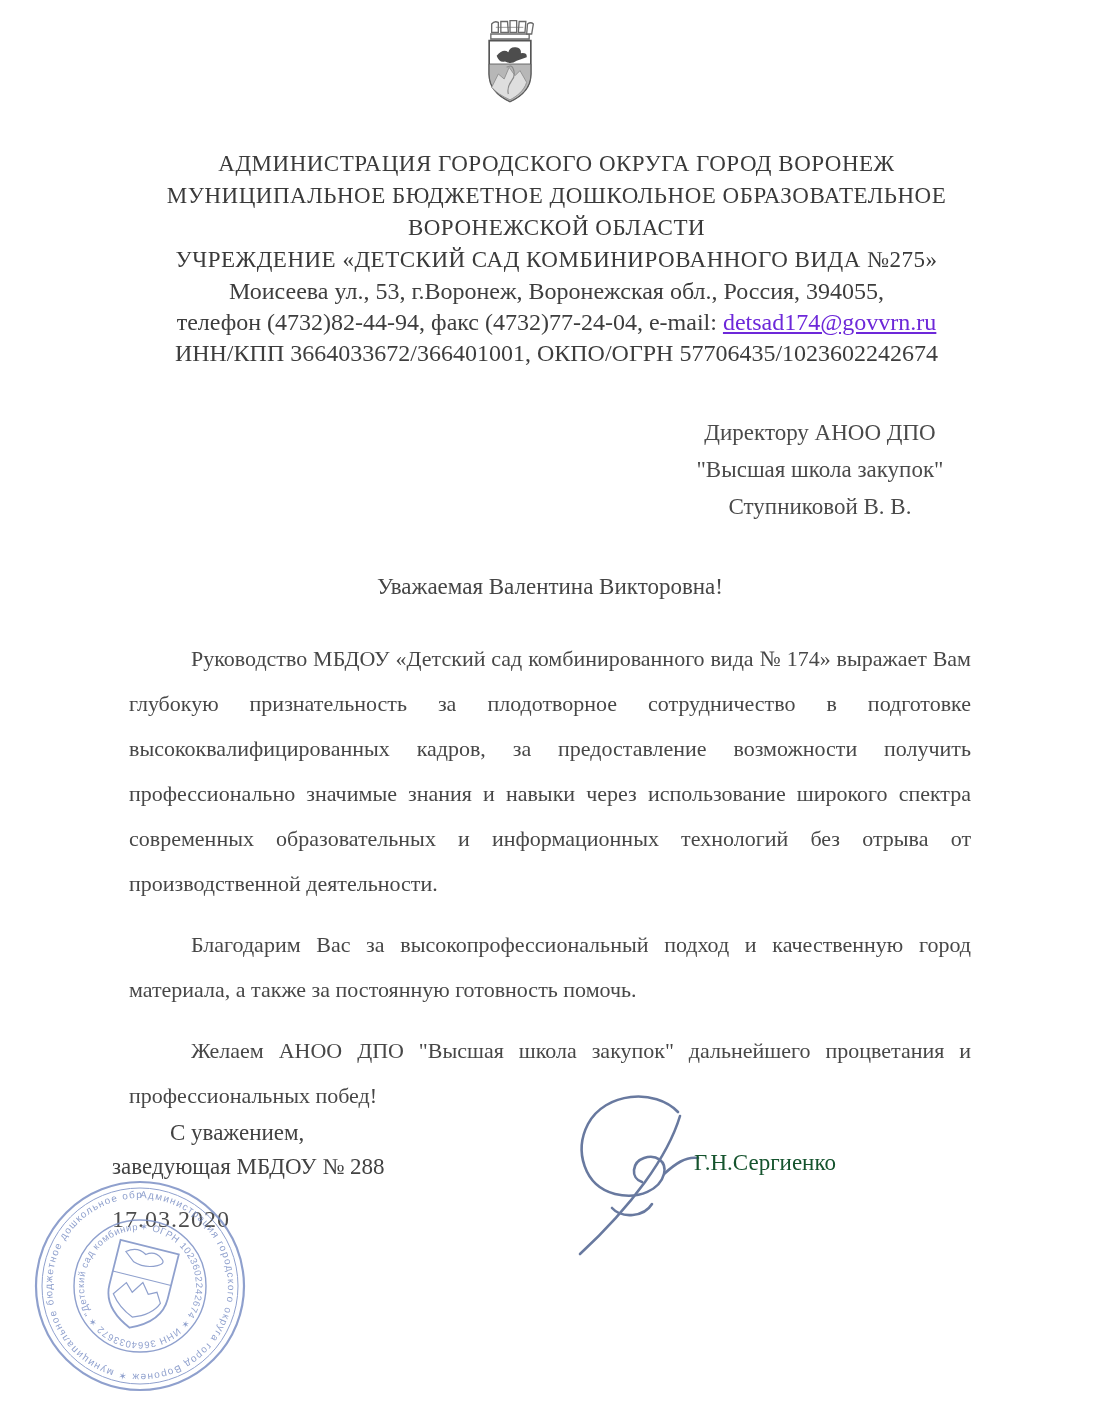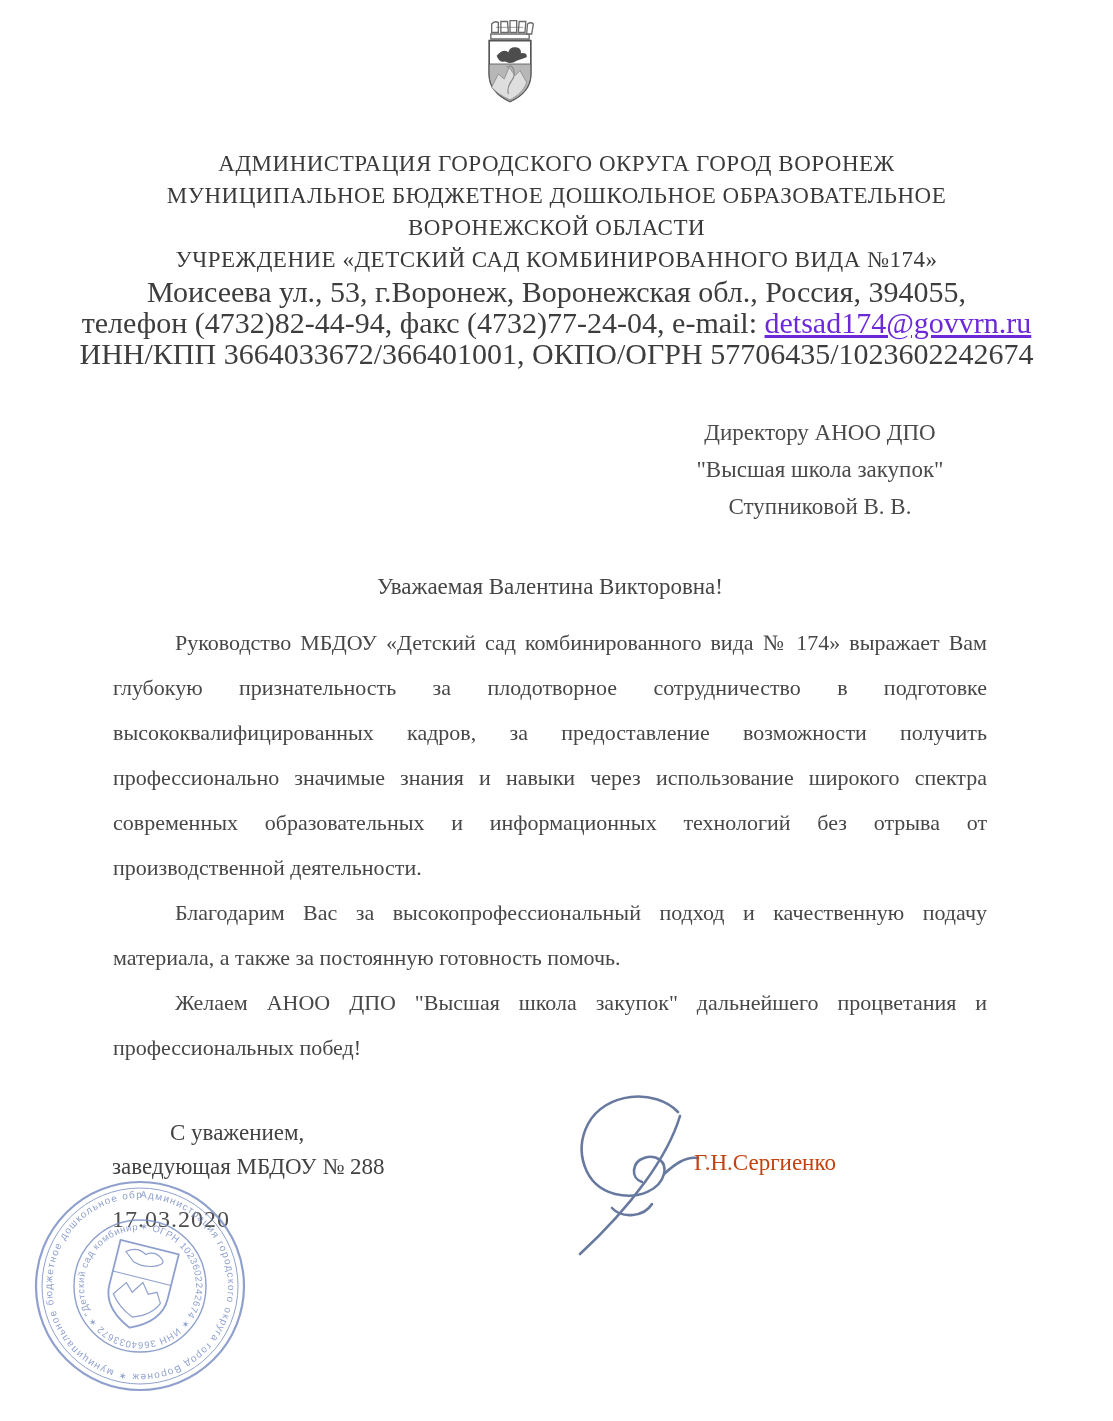--- a/index.html
+++ b/index.html
@@ -10,34 +10,34 @@
     background:#ffffff;
     font-family:"Liberation Serif","DejaVu Serif",serif;
     color:#3f3f3f;
     overflow:hidden;
   }
   .abs{position:absolute;}
   
   .crest{left:468px;top:14px;width:84px;height:100px;}
   .letterhead{left:0;top:148px;width:1113px;text-align:center;}
   .org-line{font-size:23px;line-height:32px;letter-spacing:.5px;color:#3a3a3a;}
-  .contact-line{font-size:30px;line-height:31px;color:#3d3d3d;}
+  .contact-line{font-size:24px;line-height:31px;color:#3d3d3d;}
   .email-link{color:#6d28d9;text-decoration:underline;cursor:pointer;}
   
   .addressee{left:640px;top:414px;width:360px;text-align:center;font-size:23px;line-height:37px;color:#4a4a4a;}
   
   .salutation{left:0;top:574px;width:1100px;text-align:center;font-size:23px;color:#454545;}
   
   .body-text{left:113px;top:620px;width:874px;font-size:22px;line-height:45px;
              text-align:justify;color:#474747;}
-  .body-text p{margin:0;text-indent:62px;}
+  .body-text p{margin:16px;text-indent:62px;}
   
   .closing{left:112px;top:1116px;font-size:23px;line-height:34px;color:#424242;}
   .closing .first{padding-left:58px;font-family:Liberation Serif, serif;}
-  .signer-name{left:694px;top:1150px;font-size:23px;color:#c2410c;}
+  .signer-name{left:694px;top:1150px;font-size:23px;color:#14532d;}
   .sig-svg{left:560px;top:1086px;width:165px;height:175px;}
   .date-line{left:112px;top:1206px;font-size:24px;letter-spacing:1px;color:#4c4c4c;font-family:Liberation Serif, serif;}
   
   .stamp{left:14px;top:1160px;width:252px;height:252px;opacity:.85;}
   .stamp text{font-family:"Liberation Sans","DejaVu Sans",sans-serif;}
 </style>
 </head>
 <body>
 
 <div class="page">
@@ -61,37 +61,37 @@
     <path d="M34 50 q8 -9 14 -4 q2 -7 9 -6 q7 1 6 7 q8 -1 7 5 l-12 4 q-7 5 -14 1 q-7 2 -10 -7 z" fill="#4d4d4d"></path>
 
     <path d="M28 88 l8 -16 l7 6 l6 -14 l7 10 l6 -6 l8 14 c-3 10 -12 17 -20 21 c-9 -4 -17 -9 -22 -15 z" fill="#dedede" stroke="#8a8a8a" stroke-width="1"></path>
     <path d="M46 64 q6 -4 8 2 q3 8 -2 14 q-6 8 -4 16" fill="none" stroke="#8a8a8a" stroke-width="1.4"></path>
   </svg>
 
   <div class="abs letterhead">
     <div class="org-line">АДМИНИСТРАЦИЯ ГОРОДСКОГО ОКРУГА ГОРОД ВОРОНЕЖ</div>
     <div class="org-line">МУНИЦИПАЛЬНОЕ БЮДЖЕТНОЕ ДОШКОЛЬНОЕ ОБРАЗОВАТЕЛЬНОЕ</div>
     <div class="org-line">ВОРОНЕЖСКОЙ ОБЛАСТИ</div>
-    <div class="org-line">УЧРЕЖДЕНИЕ «ДЕТСКИЙ САД КОМБИНИРОВАННОГО ВИДА №174»</div>
+    <div class="org-line">УЧРЕЖДЕНИЕ «ДЕТСКИЙ САД КОМБИНИРОВАННОГО ВИДА №275»</div>
     <div class="contact-line">Моисеева ул., 53, г.Воронеж, Воронежская обл., Россия, 394055,</div>
     <div class="contact-line"><span>телефон (4732)82-44-94, факс (4732)77-24-04, e-mail: </span><span class="email-link">detsad174@govvrn.ru</span></div>
     <div class="contact-line">ИНН/КПП 3664033672/366401001, ОКПО/ОГРН 57706435/1023602242674</div>
   </div>
 
   <div class="abs salutation">Уважаемая Валентина Викторовна!</div>
 
   <div class="abs addressee">
     <div>Директору АНОО ДПО</div>
     <div>"Высшая школа закупок"</div>
     <div>Ступниковой В. В.</div>
   </div>
 
   <div class="abs body-text">
     <p>Руководство МБДОУ «Детский сад комбинированного вида № 174» выражает Вам глубокую признательность за плодотворное сотрудничество в подготовке высококвалифицированных кадров, за предоставление возможности получить профессионально значимые знания и навыки через использование широкого спектра современных образовательных и информационных технологий без отрыва от производственной деятельности.</p>
-    <p>Благодарим Вас за высокопрофессиональный подход и качественную подачу материала, а также за постоянную готовность помочь.</p>
+    <p>Благодарим Вас за высокопрофессиональный подход и качественную город материала, а также за постоянную готовность помочь.</p>
     <p>Желаем АНОО ДПО "Высшая школа закупок" дальнейшего процветания и профессиональных побед!</p>
   </div>
 
   <div class="abs closing">
     <div class="first">С уважением,</div>
     <div>заведующая МБДОУ № 288</div>
   </div>
 
   <svg class="abs sig-svg" viewBox="0 0 165 175">
     <g fill="none" stroke="#68799f" stroke-width="2.6" stroke-linecap="round">

